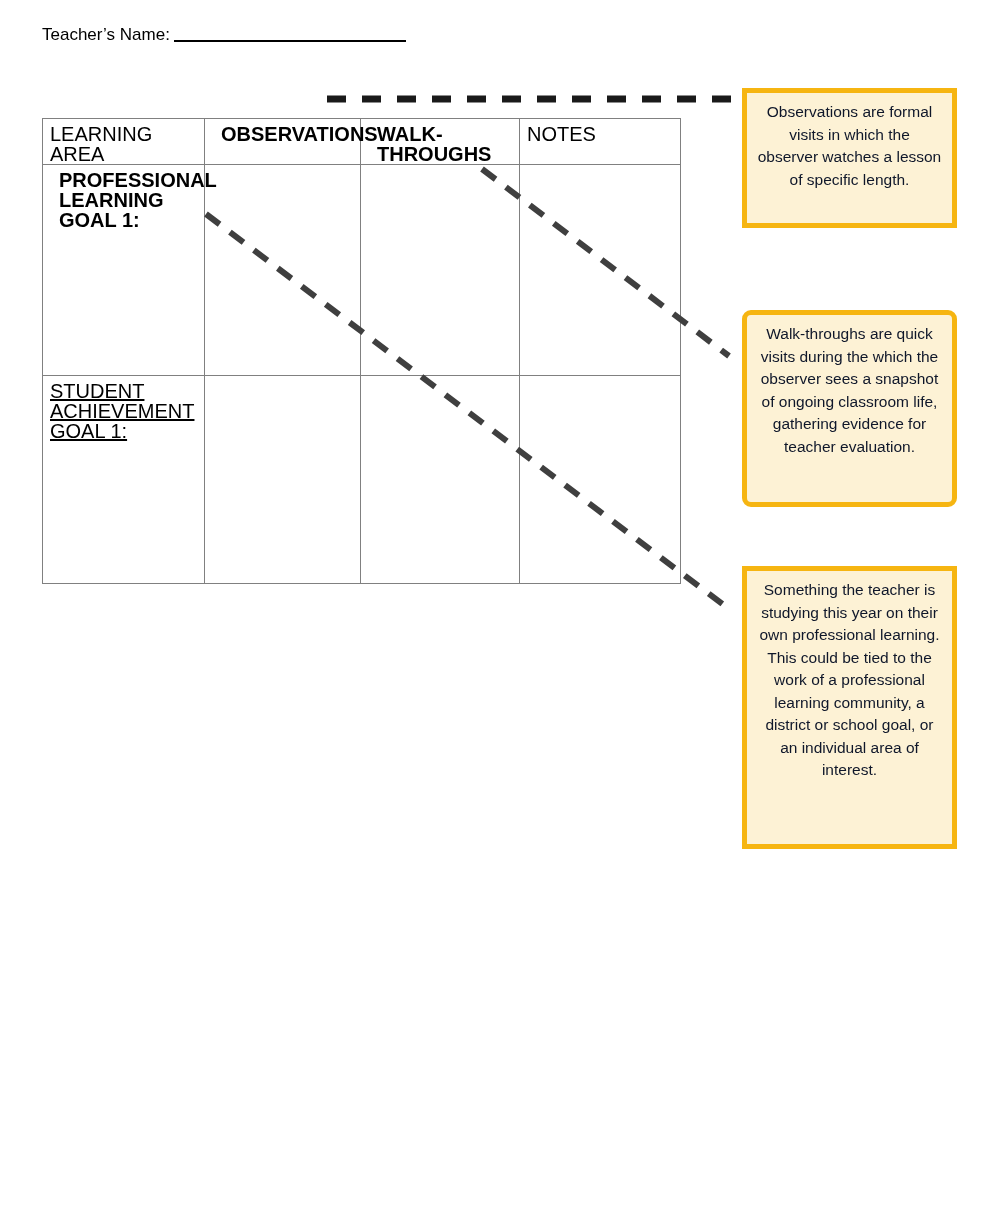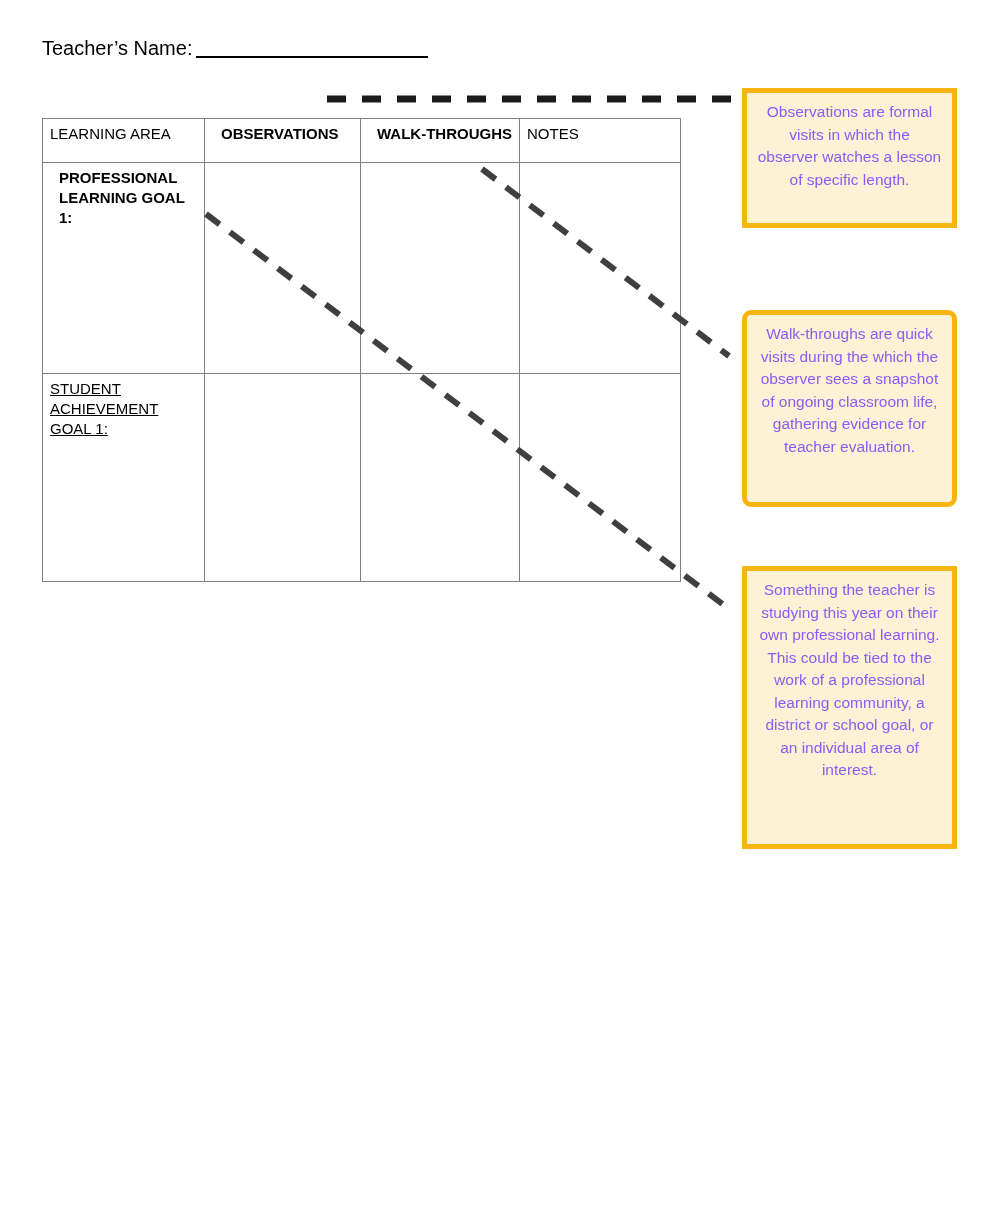--- a/index.html
+++ b/index.html
@@ -13,24 +13,24 @@
     position: relative;
     font-family: "Liberation Sans", sans-serif;
     color: #000000;
     overflow: hidden;
   }
 
   
   #teacher-name-row {
     position: absolute;
     left: 42px;
-    top: 38px;
+    top: 25px;
     display: flex;
-    align-items: flex-end;
-    font-size: 20px;
+    align-items: flex-start;
+    font-size: 17px;
     line-height: 20px;
     white-space: nowrap;
   }
   #teacher-name-blank {
     display: inline-block;
     width: 232px;
     margin-left: 4px;
     border-bottom: 2px solid #000;
     height: 15px;
   }
@@ -41,21 +41,21 @@
     left: 42px;
     top: 118px;
     width: 638px;
     border-collapse: collapse;
     table-layout: fixed;
   }
   #form-table td {
     border: 1px solid #808080;
     vertical-align: top;
     padding: 5px 6px 0 7px;
-    font-size: 15px;
+    font-size: 20px;
     line-height: 20px;
   }
   #form-table .hdr-cell { height: 38px; }
   #form-table .bold { font-weight: bold; padding-left: 16px; }
   .col-area   { width: 162px; }
   .col-obs    { width: 156px; }
   .col-walk   { width: 159px; }
   .col-notes  { width: 161px; }
   .row-1 td { height: 205px; }
   .row-2 td { height: 202px; }
@@ -65,21 +65,21 @@
 
   
   .callout {
     position: absolute;
     box-sizing: border-box;
     background: #FDF2D5;
     border: 5px solid #F6B511;
     text-align: center;
     font-size: 15.5px;
     line-height: 22.5px;
-    color: #8b5cf6;
+    color: #0f172a;
     padding: 8px 10px;
   }
   #callout-observations  { left: 742px; top: 88px;  width: 215px; height: 140px; }
   #callout-walkthroughs  { left: 742px; top: 310px; width: 215px; height: 197px; border-radius: 9px; }
   #callout-goal          { left: 742px; top: 566px; width: 215px; height: 283px; }
 
   
   #connectors {
     position: absolute;
     left: 0;

